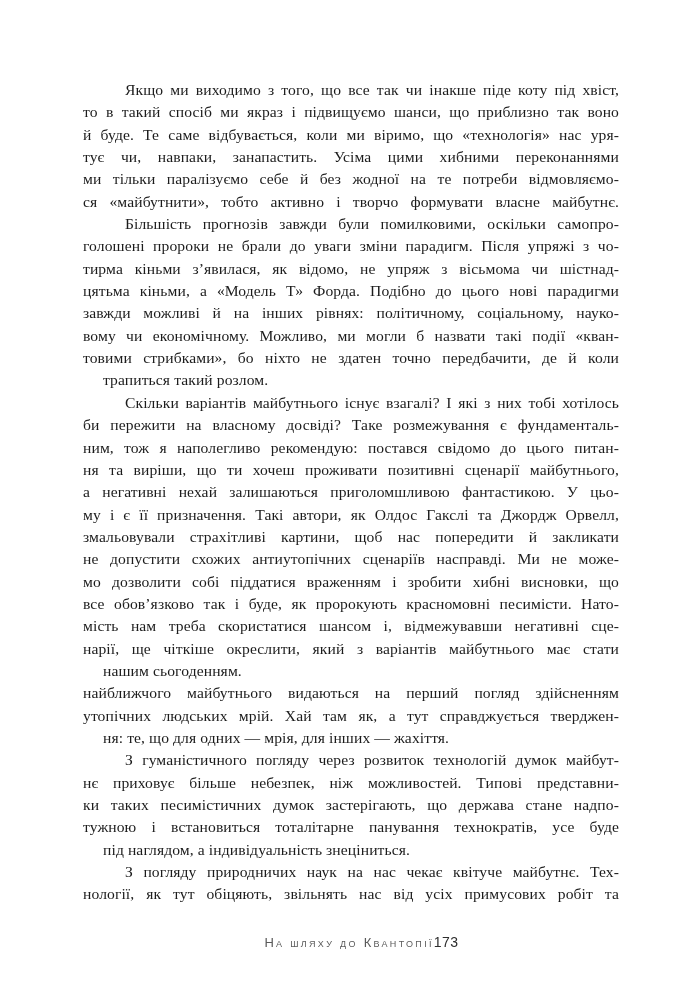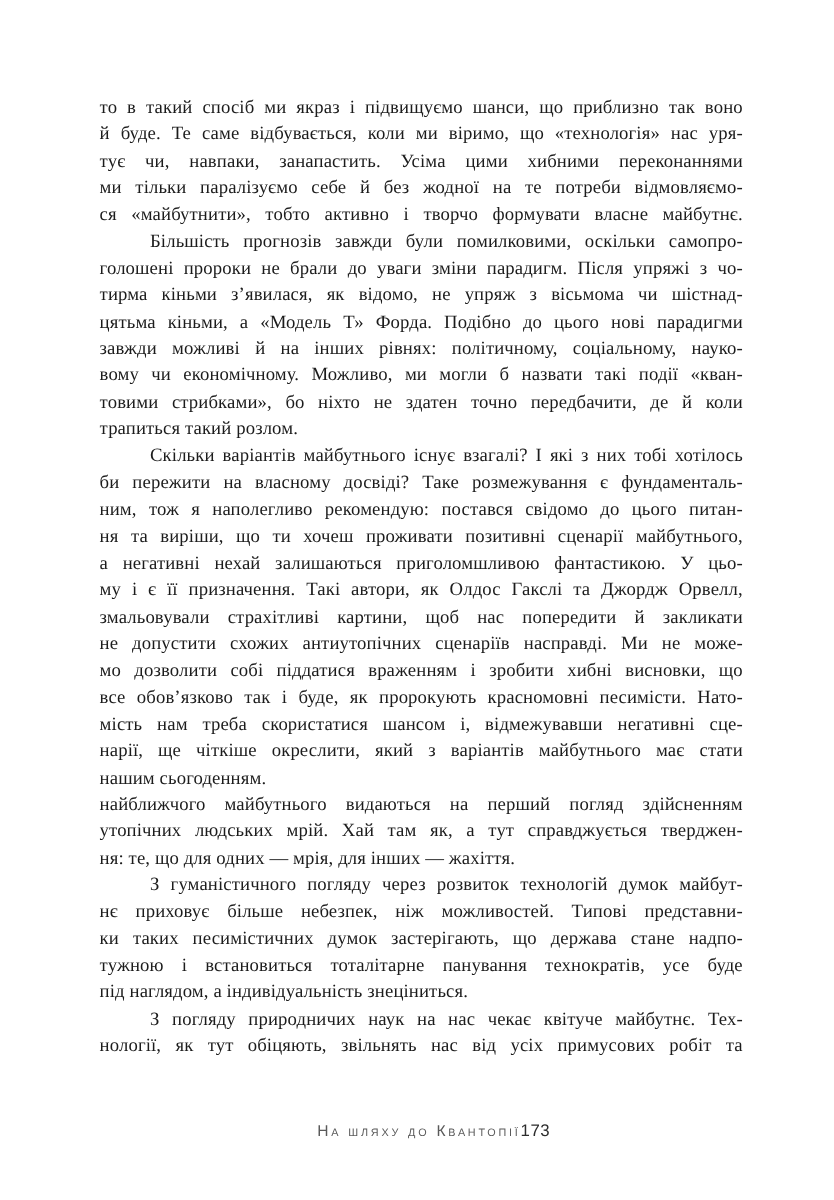--- a/index.html
+++ b/index.html
@@ -38,20 +38,21 @@
     text-align: justify;
     text-align-last: justify;
     -moz-text-align-last: justify;
     letter-spacing: 0.1px;
   }
   .line.indent {
     padding-left: 42px;
   }
   .line.no-just {
     text-align-last: left;
+    margin-left: 20px;
     -moz-text-align-last: left;
   }
   footer[data-name="page-footer"] {
     position: absolute;
     left: 83px;
     top: 934px;
     width: 536px;
     display: flex;
     justify-content: center;
     align-items: baseline;
@@ -70,20 +71,21 @@
     letter-spacing: 0.5px;
     color: #2d2d2d;
   }
 </style>
 </head>
 <body>
 
 <main data-name="book-page">
   <article id="text-column" data-name="page-text-column">
       <div class="para" data-name="paragraph">
+        <div class="line indent" data-name="text-line">Якщо ми виходимо з того, що все так чи інакше піде коту під хвіст,</div>
         <div class="line" data-name="text-line">то в такий спосіб ми якраз і підвищуємо шанси, що приблизно так воно</div>
         <div class="line" data-name="text-line">й буде. Те саме відбувається, коли ми віримо, що «технологія» нас уря-</div>
         <div class="line" data-name="text-line">тує чи, навпаки, занапастить. Усіма цими хибними переконаннями</div>
         <div class="line" data-name="text-line">ми тільки паралізуємо себе й без жодної на те потреби відмовляємо-</div>
         <div class="line" data-name="text-line">ся «майбутнити», тобто активно і творчо формувати власне майбутнє.</div>
       </div>
       <div class="para" data-name="paragraph">
         <div class="line indent" data-name="text-line">Більшість прогнозів завжди були помилковими, оскільки самопро-</div>
         <div class="line" data-name="text-line">голошені пророки не брали до уваги зміни парадигм. Після упряжі з чо-</div>
         <div class="line" data-name="text-line">тирма кіньми з’явилася, як відомо, не упряж з вісьмома чи шістнад-</div>

